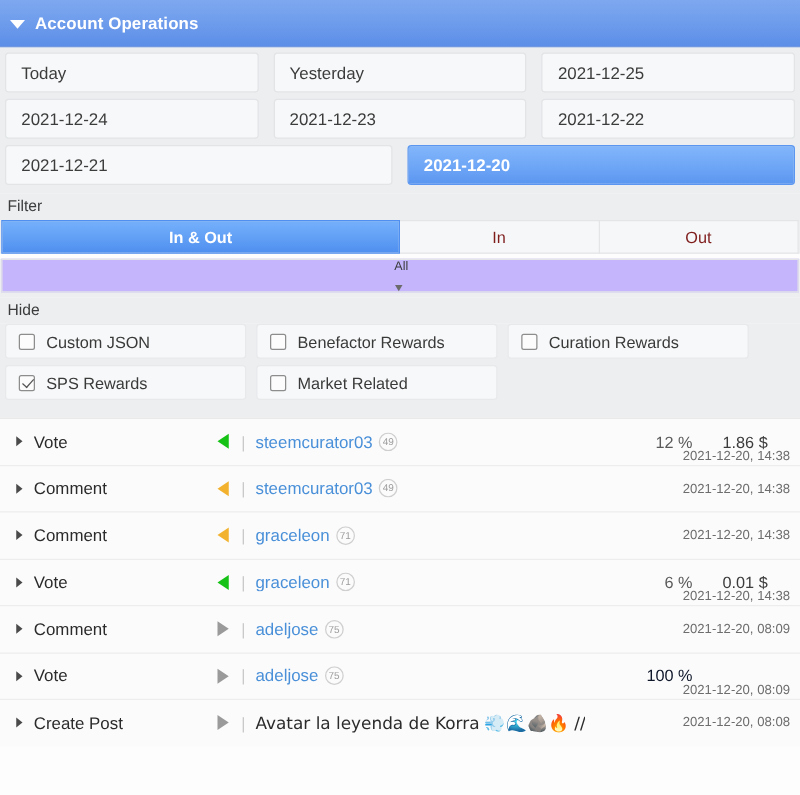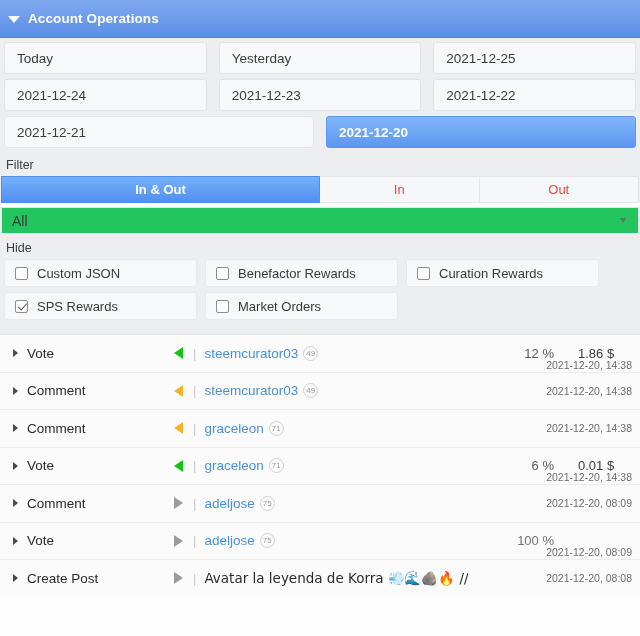--- a/index.html
+++ b/index.html
@@ -56,41 +56,42 @@
   
   .sectionlabel {
     font-size: 12.5px; color: #3c3c3c;
     padding: 3px 0 4px 6px;
     background: #eceef0;
   }
   .segwrap { display: flex; background: #eceef0; padding: 0 1px; }
   .seg {
     flex: 1 1 0; height: 27px;
     display: flex; align-items: center; justify-content: center;
-    font-size: 13px; color: #ef4444;
+    font-size: 13px; color: #7f1d1d;
     background: #f6f7f8;
     border: 1px solid #e3e5e7;
     border-left: none;
   }
   .seg:first-child { border-left: 1px solid #e3e5e7; }
   .seg.active {
     background: linear-gradient(to bottom, #74b0fb 0%, #619ff5 55%, #4f8fef 100%);
     color: #ffffff; font-weight: 600;
     border-color: #4f8fef;
     flex: 0 0 319px;
   }
   .selectbox {
     margin: 4px 1px 0 1px;
     height: 27px;
-    background: #22c55e;
+    background: #c4b5fd;
     border: 1px solid #e3e5e7;
     display: flex; align-items: center;
     padding: 0 8px 0 10px;
-    font-size: 14px; color: #3c3c3c;
+    font-size: 10px; color: #3c3c3c;
     position: relative;
+    flex-direction: column;
   }
   .selectbox .val { flex: 1; }
   .selectbox .arrow {
     width: 0; height: 0;
     border-left: 3.5px solid transparent;
     border-right: 3.5px solid transparent;
     border-top: 5px solid #6b6b6b;
     margin-right: 4px;
   }
 
@@ -177,21 +178,21 @@
     border-radius: 50%;
     font-size: 8px; color: #9c9c9c;
     margin-left: 5px;
     padding: 0 1px;
     vertical-align: middle;
   }
   .op-pct {
     width: 86px; flex: 0 0 auto; text-align: right;
     font-size: 13px; color: #5a5a5a;
   }
-  .op-pct.muted { color: #737373; }
+  .op-pct.muted { color: #0f172a; }
   .op-amt {
     width: 86px; flex: 0 0 auto; text-align: left;
     padding-left: 24px;
     font-size: 13px; color: #3c3c3c;
   }
   .op-date {
     position: absolute;
     right: 8px;
     font-size: 10.5px;
     color: #6d6d6d;
@@ -257,21 +258,21 @@
         <span>Curation Rewards</span>
       </div>
     </div>
     <div class="cbrow">
       <div class="cb">
         <span class="box checked"></span>
         <span>SPS Rewards</span>
       </div>
       <div class="cb">
         <span class="box"></span>
-        <span>Market Orders</span>
+        <span>Market Related</span>
       </div>
     </div>
     <div class="cbrow">
       <div class="cbspacer"></div>
       <div class="cbspacer"></div>
     </div>
   </div>
 
   <div class="oplist">
 

